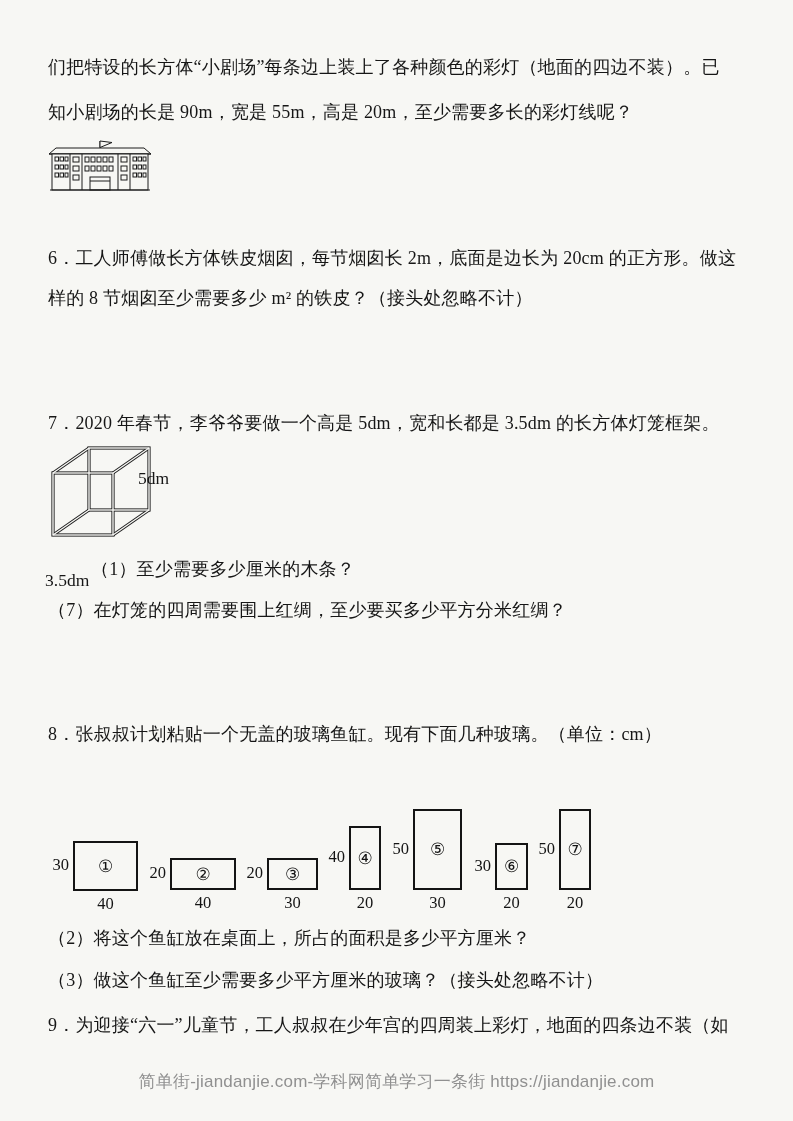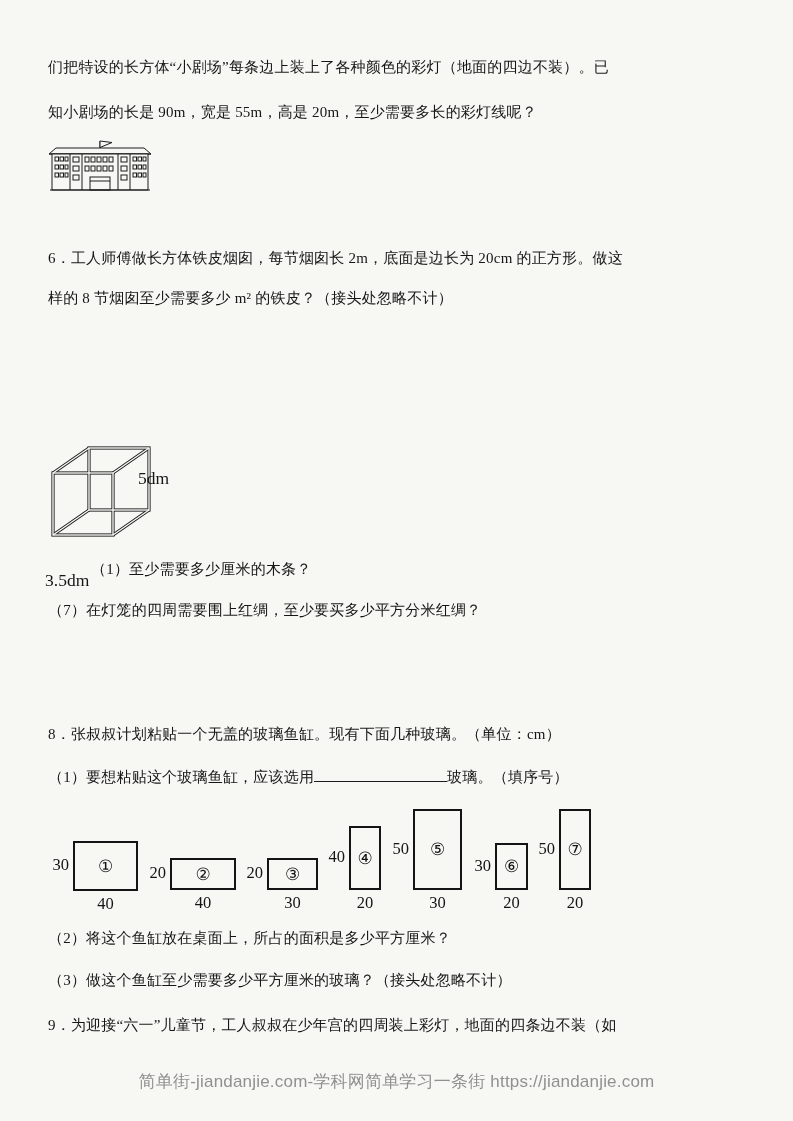--- a/index.html
+++ b/index.html
@@ -5,21 +5,21 @@
   html,body{margin:0;padding:0;}
   body{
     width:793px;height:1121px;position:relative;overflow:hidden;
     background:#f7f7f4;
     font-family:"Liberation Serif","DejaVu Serif",serif;
     color:#161616;
   }
   .page{position:absolute;inset:0;}
   .tline{
     position:absolute;left:48px;white-space:nowrap;
-    font-size:15px;line-height:24px;letter-spacing:0.2px;
+    font-size:18px;line-height:24px;letter-spacing:0.2px;
   }
   .blank-underline{
     display:inline-block;width:133px;height:18px;
     border-bottom:1.6px solid #1c1c1c;vertical-align:baseline;
   }
   
   .diagram{position:absolute;}
   .dim-label{
     position:absolute;font-size:17.5px;color:#161616;white-space:nowrap;
     font-family:"Liberation Serif","DejaVu Serif",serif;
@@ -108,20 +108,21 @@
         <rect x="90" y="34" width="3.5" height="4"></rect>
         <rect x="95" y="34" width="3" height="4"></rect>
 
       <line x1="2" y1="51" x2="102" y2="51"></line>
     </svg>
   </div>
 
   <div class="tline" style="top:246px;">6．工人师傅做长方体铁皮烟囱，每节烟囱长 2m，底面是边长为 20cm 的正方形。做这</div>
   <div class="tline" style="top:286px;">样的 8 节烟囱至少需要多少 m² 的铁皮？（接头处忽略不计）</div>
 
+  <div class="tline" style="top:411px;">7．2020 年春节，李爷爷要做一个高是 5dm，宽和长都是 3.5dm 的长方体灯笼框架。</div>
 
   <div class="diagram" style="left:45px;top:441px;width:175px;height:112px;">
     <svg width="110" height="102" viewBox="0 0 110 102">
       <g fill="none" stroke="#1c1c1c" stroke-width="3.2" stroke-linejoin="miter">
         <rect x="8" y="32" width="60" height="62"></rect>
         <rect x="44" y="7" width="60" height="62"></rect>
         <line x1="8" y1="32" x2="44" y2="7"></line>
         <line x1="68" y1="32" x2="104" y2="7"></line>
         <line x1="8" y1="94" x2="44" y2="69"></line>
         <line x1="68" y1="94" x2="104" y2="69"></line>
@@ -136,21 +137,20 @@
       </g>
     </svg>
     <span class="dim-label" style="left:93px;top:27px;">5dm</span>
     <span class="dim-label" style="left:0px;top:85px;margin-top:44px;">3.5dm</span>
   </div>
 
   <div class="tline" style="top:557px;margin-left:43px;">（1）至少需要多少厘米的木条？</div>
   <div class="tline" style="top:598px;">（7）在灯笼的四周需要围上红绸，至少要买多少平方分米红绸？</div>
 
   <div class="tline" style="top:722px;">8．张叔叔计划粘贴一个无盖的玻璃鱼缸。现有下面几种玻璃。（单位：cm）</div>
-  <div class="tline" style="top:763px;"><span>（1）要想粘贴这个玻璃鱼缸，应该选用</span><span class="blank-underline"></span><span>玻璃。（填序号）</span></div>
 
   <div id="panels-layer" class="diagram" style="left:0;top:0;width:793px;height:1121px;pointer-events:none;">
       <div class="panel-rect" style="left: 73px; top: 841px; width: 65px; height: 50px;">
         <span class="panel-num">①</span>
       </div>
       <div class="panel-side-label" style="left: 39px; top: 855px;">30</div>
       <div class="panel-bottom-label" style="left: 73px; top: 894px; width: 65px;">40</div>
       <div class="panel-rect" style="left: 170px; top: 858px; width: 66px; height: 32px;">
         <span class="panel-num">②</span>
       </div>

